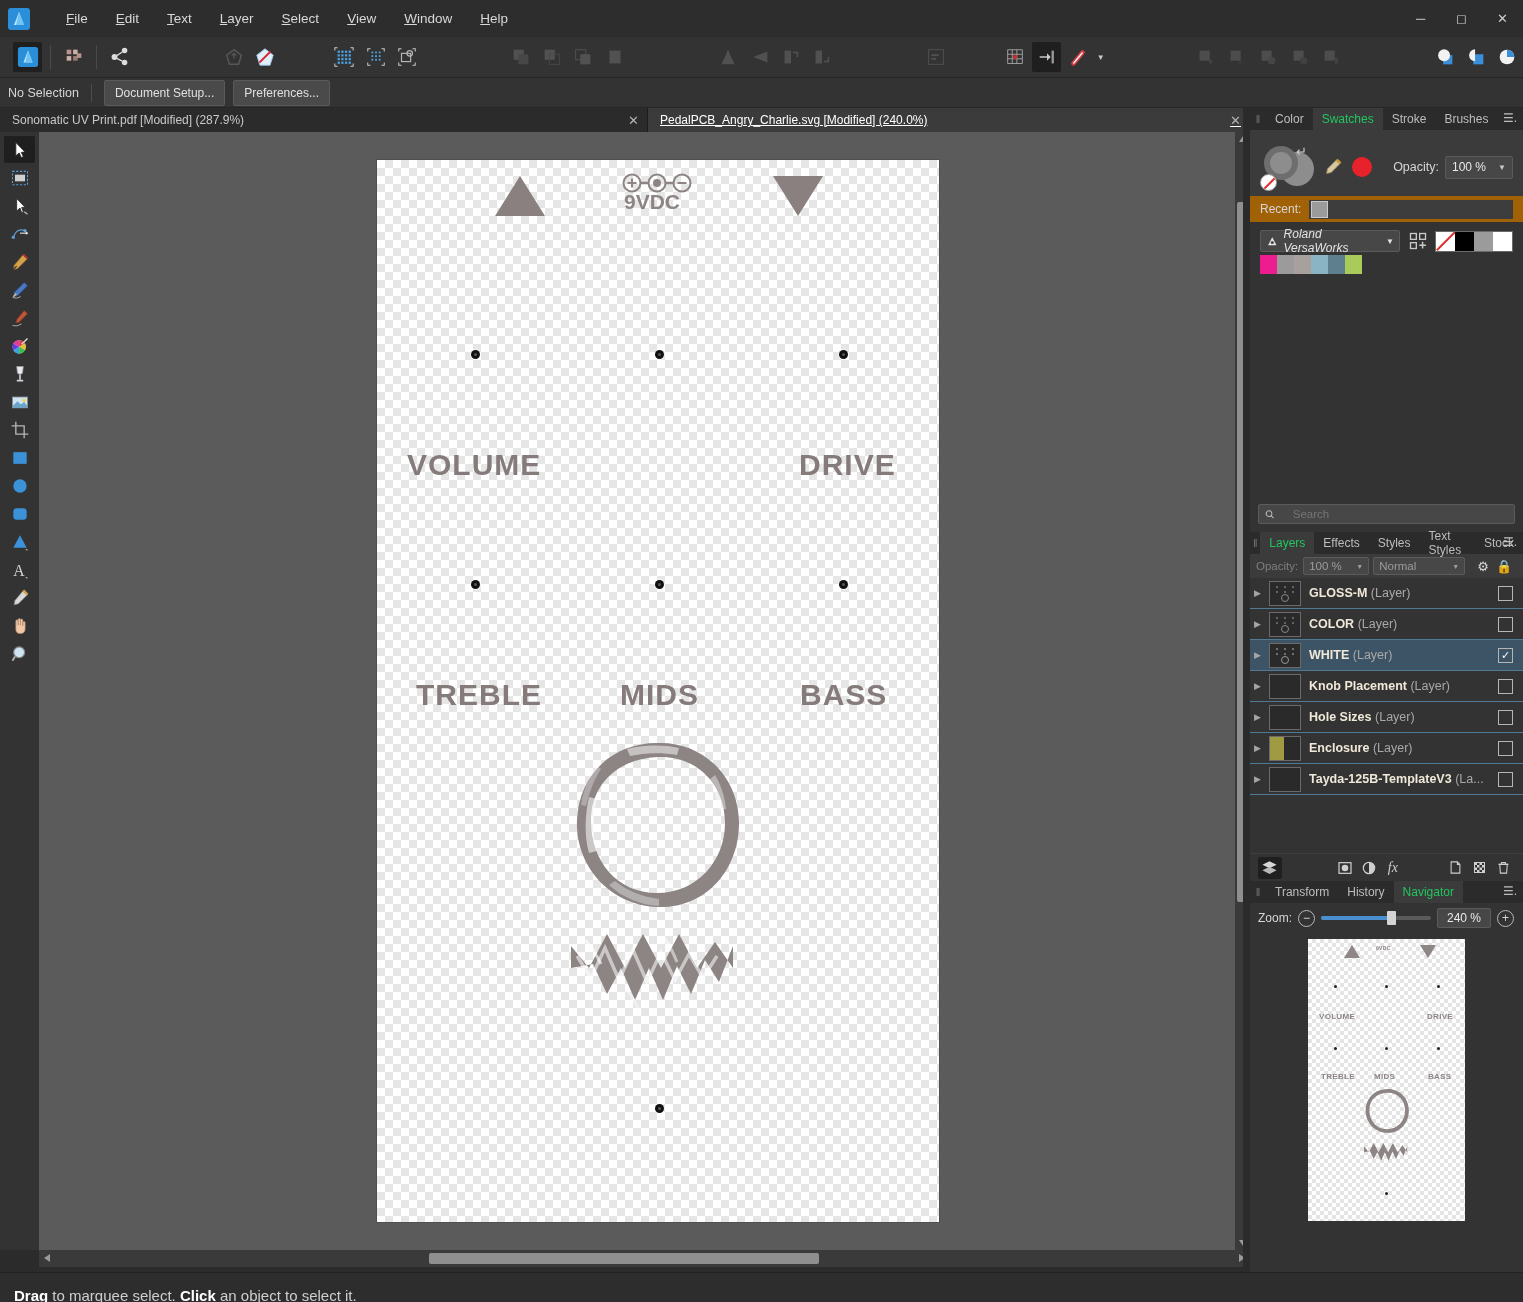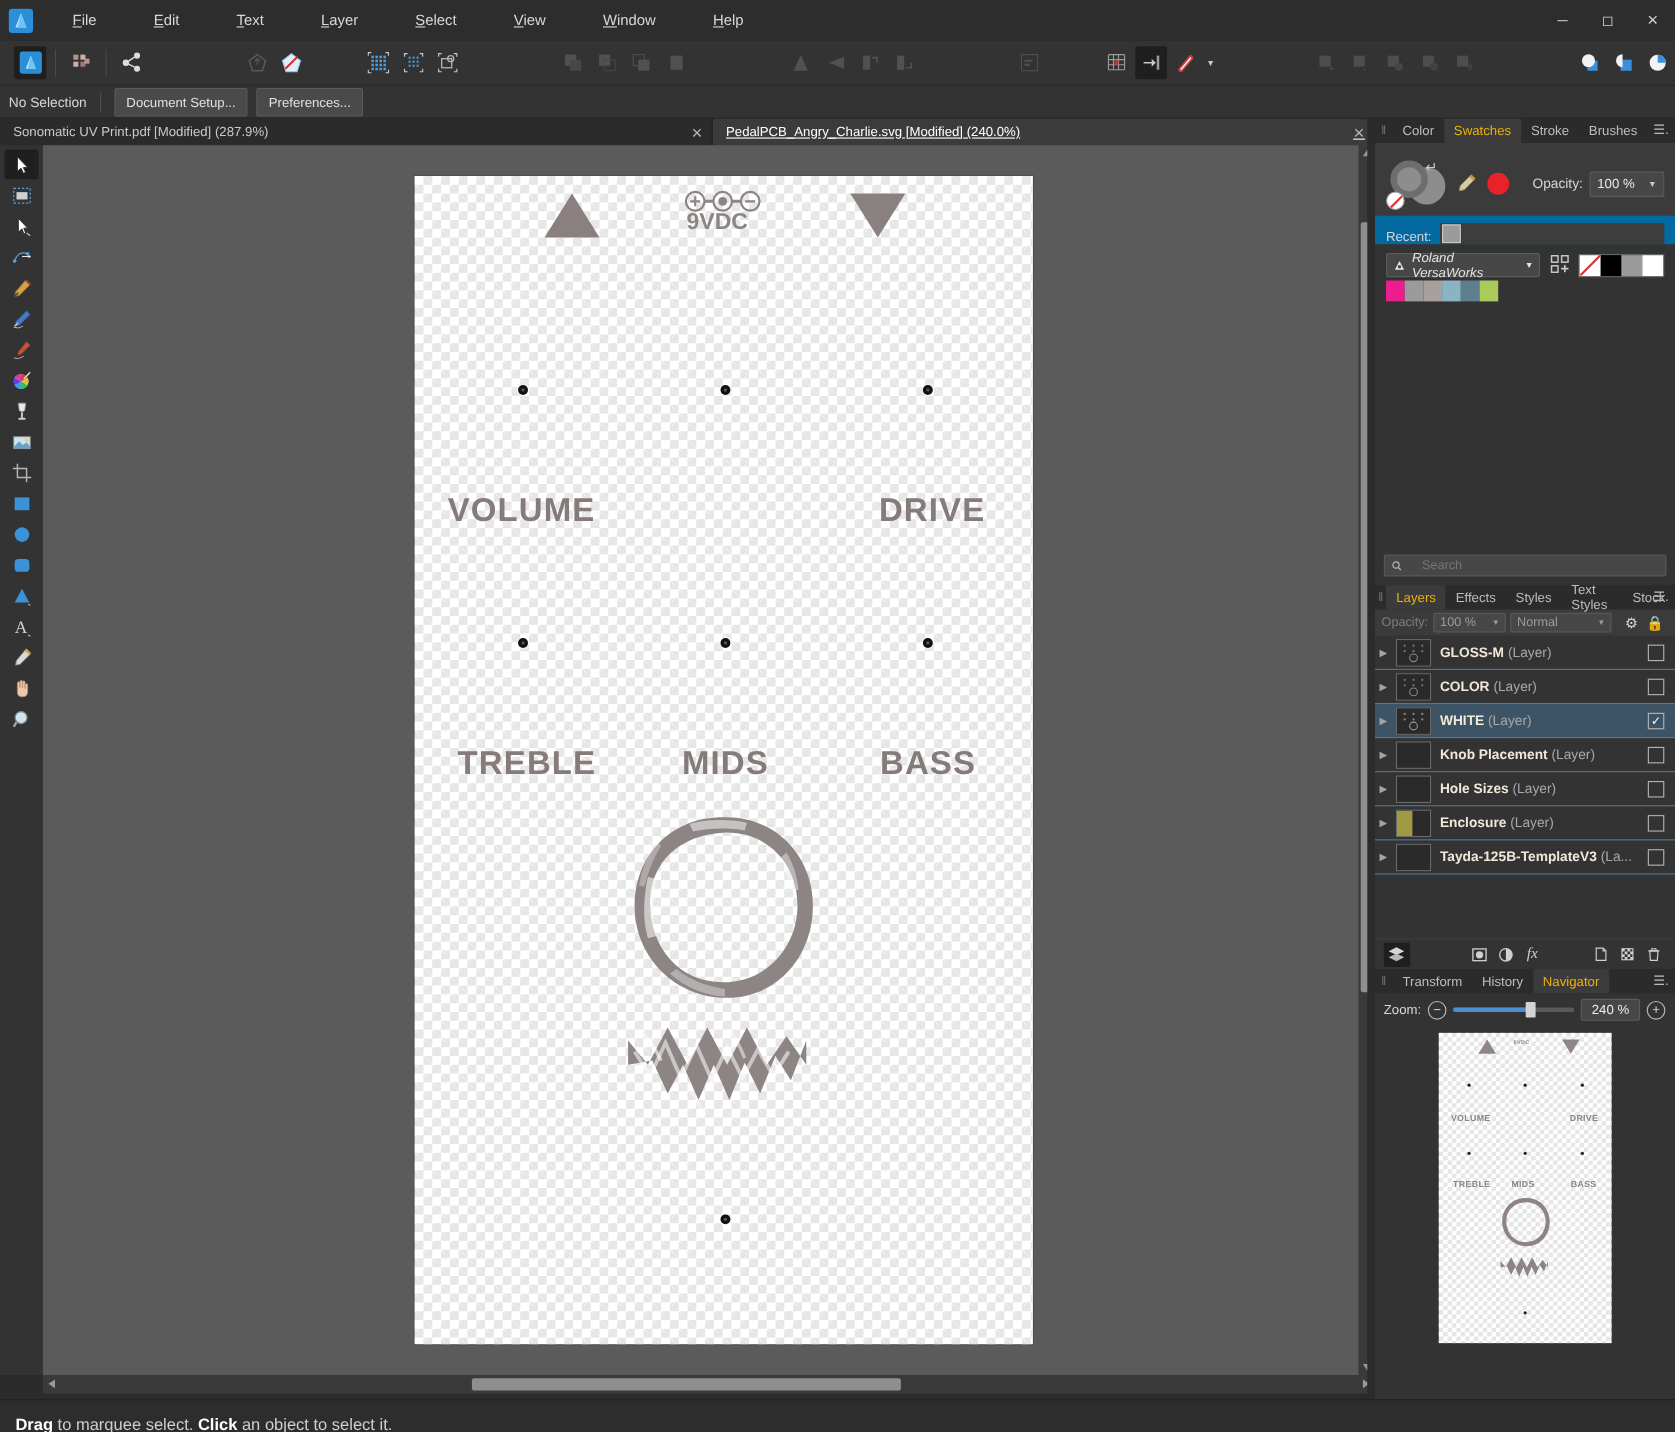--- a/index.html
+++ b/index.html
@@ -4,21 +4,21 @@
 <style>
   * { box-sizing: border-box; margin:0; padding:0; }
   html,body{ width:1523px; height:1302px; overflow:hidden; background:#2b2b2b;
     font-family:"Liberation Sans", sans-serif; color:#d6d6d6; }
   body{ position:relative; }
 
   
   .titlebar{ position:absolute; left:0; top:0; width:1523px; height:37px;
     background:#2d2d2d; display:flex; align-items:center; }
   .app-logo{ width:38px; height:37px; display:flex; align-items:center; justify-content:center; }
-  .menubar{ display:flex; align-items:flex-end; margin-left:14px;gap:24px; }
+  .menubar{ display:flex; align-items:flex-end; margin-left:14px; }
   .menu-item{ padding:6px 14px; font-size:13.5px; color:#d8d8d8; cursor:default; }
   .menu-item u{ text-decoration:underline; }
   .wincontrols{ position:absolute; right:0; top:0; height:37px; display:flex; }
   .wc{ width:41px;height:37px; display:flex;align-items:center;justify-content:center; color:#cfcfcf; font-size:13px;}
 
   
   .toolbar{ position:absolute; left:0; top:37px; width:1523px; height:41px;
     background:#333333; display:flex; align-items:center; border-bottom:1px solid #262626;}
   .tbtn{ width:34px;height:30px; margin:0 1px; border-radius:2px; display:flex; align-items:center; justify-content:center;}
   .tbtn.on{ background:#1f1f1f; }
@@ -81,21 +81,21 @@
   .statusbar{ position:absolute; left:0; top:1272px; width:1523px; height:30px; background:#2d2d2d;
     display:flex; align-items:center; border-top:1px solid #222; }
   .statusbar .txt{ margin-left:14px; font-size:15px; color:#cfcfcf;margin-top:16px; }
   .statusbar b{ color:#ffffff; }
 
   
   .rightdock{ position:absolute; left:1250px; top:108px; width:273px; height:1164px; background:#333333; }
   .paneltabs{ height:22px; background:#2b2b2b; display:flex; align-items:center; position:relative; }
   .grip{ width:16px; text-align:center; color:#777; font-size:11px; }
   .ptab{ height:22px; padding:0 9px; font-size:12px; color:#bdbdbd; display:flex; align-items:center; }
-  .ptab.active{ background:#3b3b3b; color:#eab308; }
+  .ptab.active{ background:#3b3b3b; color:#22c55e; }
   .panelmenu{ position:absolute; right:6px; top:3px; color:#bcbcbc; font-size:12px; }
 
   .swatchbody{ background:#3b3b3b; padding:8px 0 0 0; }
   .colorrow{ height:58px; display:flex; align-items:center; padding:0 10px; position:relative; }
   .fillstroke{ position:relative; width:56px; height:46px; }
   .fs-back{ position:absolute; left:20px; top:8px; width:34px;height:34px; border-radius:50%; background:#8d8d8d; }
   .fs-front{ position:absolute; left:4px; top:2px; width:34px;height:34px; border-radius:50%;
      background:#8d8d8d; border:6px solid #6e6e6e; }
   .fs-none{ position:absolute; left:0px; top:30px; width:17px;height:17px; border-radius:50%; background:#fff;
      border:1px solid #999; overflow:hidden; }
@@ -103,21 +103,21 @@
      transform:rotate(-45deg); }
   .fs-swap{ position:absolute; left:36px; top:0px; color:#cfcfcf; font-size:13px; }
   .picker{ width:26px;height:30px; margin-left:6px; display:flex; align-items:center; }
   .reddot{ width:20px;height:20px; border-radius:50%; background:#e8222a; margin-left:4px; }
   .opacwrap{ position:absolute; right:10px; display:flex; align-items:center; }
   .opaclabel{ font-size:12.5px; color:#d6d6d6; margin-right:6px; }
   .spinner{ width:68px;height:23px; background:#474747; border:1px solid #5b5b5b; border-radius:2px;
      display:flex; align-items:center; padding:0 6px; font-size:12px; color:#e8e8e8; }
   .spinner .caret{ margin-left:auto; font-size:8px; color:#c8c8c8; }
 
-  .recentrow{ height:26px; display:flex; align-items:flex-end; padding:0 10px; background:#0369a1; }
+  .recentrow{ height:26px; display:flex; align-items:center; padding:0 10px; background:#a16207; }
   .recentlbl{ font-size:12px; color:#d6d6d6; margin-right:8px; }
   .recentstrip{ flex:1; height:19px; background:#3d3d3d; display:flex; align-items:center; padding-left:2px; }
   .recentsw{ width:17px;height:17px; background:#9b9b9b; border:1px solid #c9c9c9; }
 
   .paletterow{ height:30px; display:flex; align-items:flex-end; padding:0 10px;font-style:italic; }
   .paldrop{ width:140px; height:22px; background:#474747; border:1px solid #5b5b5b; border-radius:2px;
     display:flex; align-items:center; padding:0 5px; font-size:12px; color:#e4e4e4; }
   .paldrop .caret{ margin-left:auto; font-size:8px; }
   .palicons{ margin-left:8px; color:#cfcfcf; font-size:11px; line-height:9px; }
   .palmodes{ margin-left:auto; display:flex; border:1px solid #6a6a6a; }

